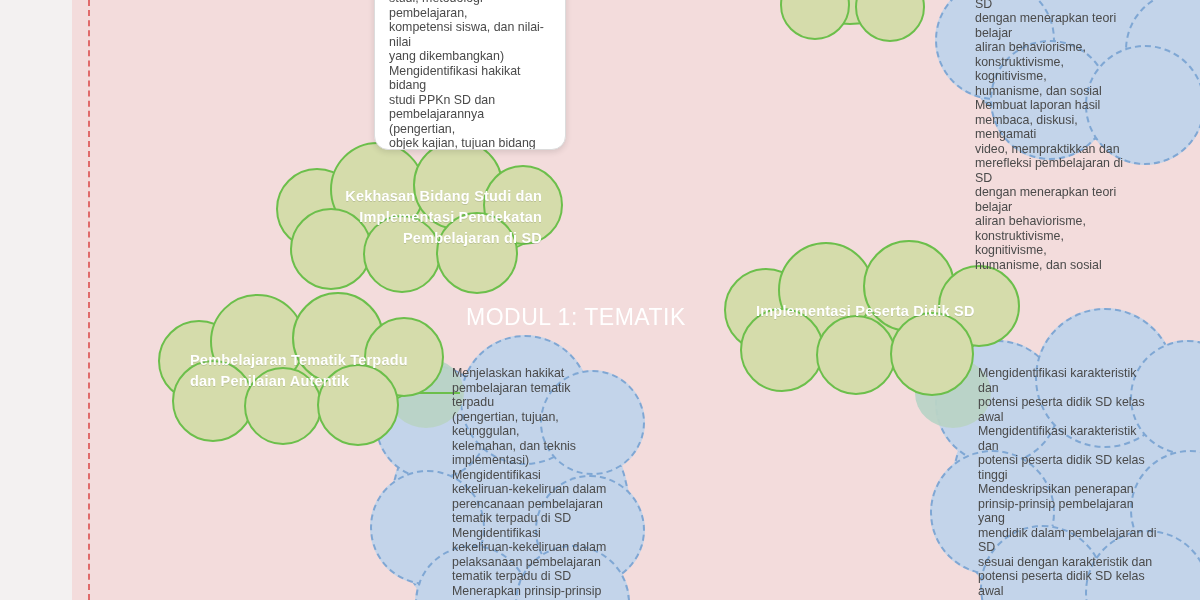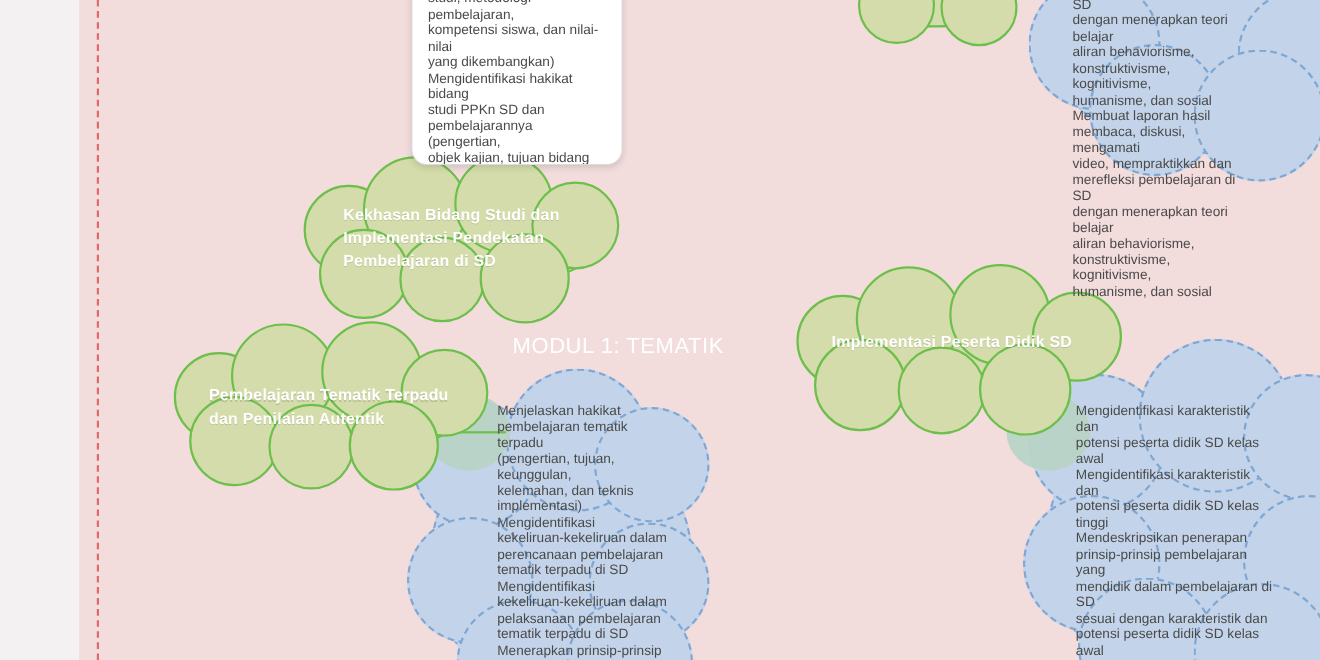--- a/index.html
+++ b/index.html
@@ -119,21 +119,21 @@
     font-size: 12.4px;
     line-height: 1.17;
     white-space: pre-line;
   }
 
   
   .module-title {
     position: absolute;
     z-index: 15;
     color: #ffffff;
-    font-size: 20px;
+    font-size: 23px;
     letter-spacing: .5px;
     font-weight: normal;
   }
 
   
   .connector {
     position: absolute;
     border-top: 2px solid #6cbf4b;
     z-index: 4;
   }
@@ -241,21 +241,21 @@
   <div class="cloud cloud-green" style="left:268px; top:140px; width:300px; height:150px; z-index:5;">
     <div class="body" style="left:22px; top:32px; width:258px; height:92px;"></div>
     <div class="bump" style="left:8px;   top:28px;  width:82px; height:82px;"></div>
     <div class="bump" style="left:62px;  top:2px;   width:95px; height:95px;"></div>
     <div class="bump" style="left:145px; top:0px;   width:90px; height:90px;"></div>
     <div class="bump" style="left:215px; top:25px;  width:80px; height:80px;"></div>
     <div class="bump" style="left:22px;  top:68px;  width:82px; height:82px;"></div>
     <div class="bump" style="left:95px;  top:75px;  width:78px; height:78px;"></div>
     <div class="bump" style="left:168px; top:72px;  width:82px; height:82px;"></div>
   </div>
-  <div class="cloud-label" style="left:312px; top:186px; width:230px; white-space:pre-line;">Kekhasan Bidang Studi dan
+  <div class="cloud-label" style="left:312px; top:186px; width:230px; white-space:pre-line;text-align:right;">Kekhasan Bidang Studi dan
 Implementasi Pendekatan
 Pembelajaran di SD</div>
 
   <div class="cloud cloud-green" style="left:152px; top:292px; width:295px; height:150px; z-index:5;">
     <div class="body" style="left:22px; top:32px; width:252px; height:92px;"></div>
     <div class="bump" style="left:6px;   top:28px;  width:82px; height:82px;"></div>
     <div class="bump" style="left:58px;  top:2px;   width:95px; height:95px;"></div>
     <div class="bump" style="left:140px; top:0px;   width:92px; height:92px;"></div>
     <div class="bump" style="left:212px; top:25px;  width:80px; height:80px;"></div>
     <div class="bump" style="left:20px;  top:68px;  width:82px; height:82px;"></div>

